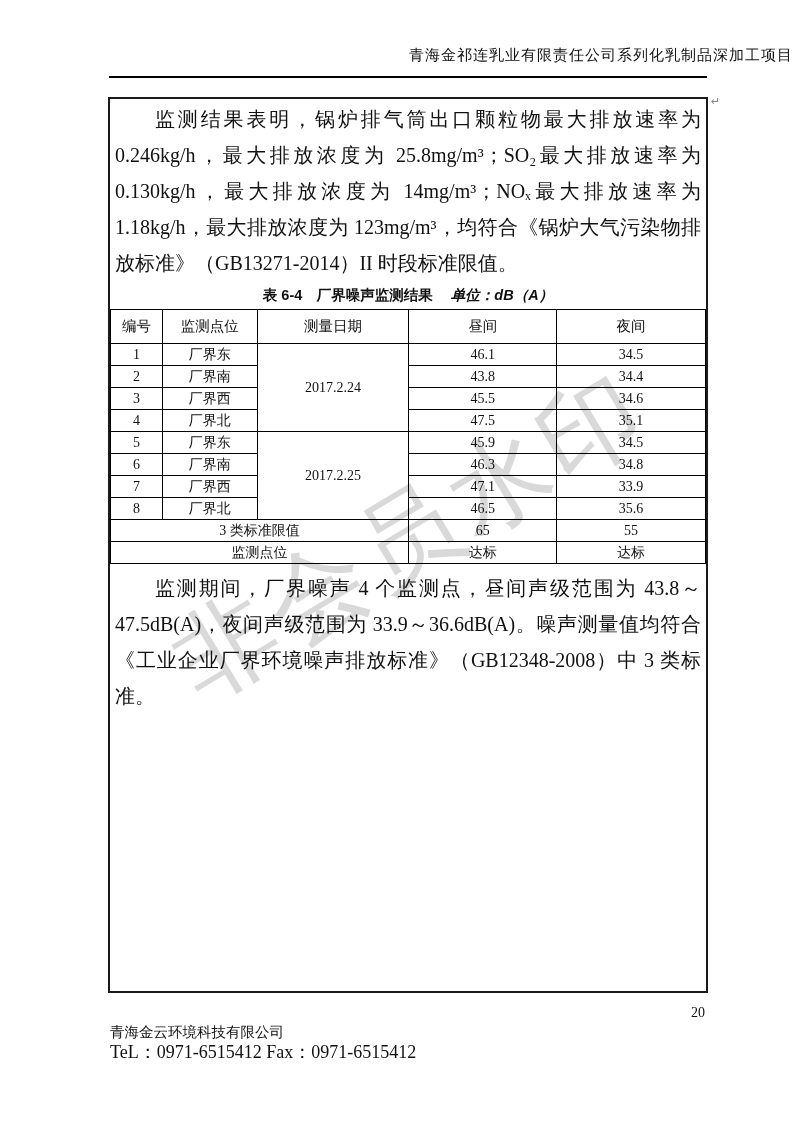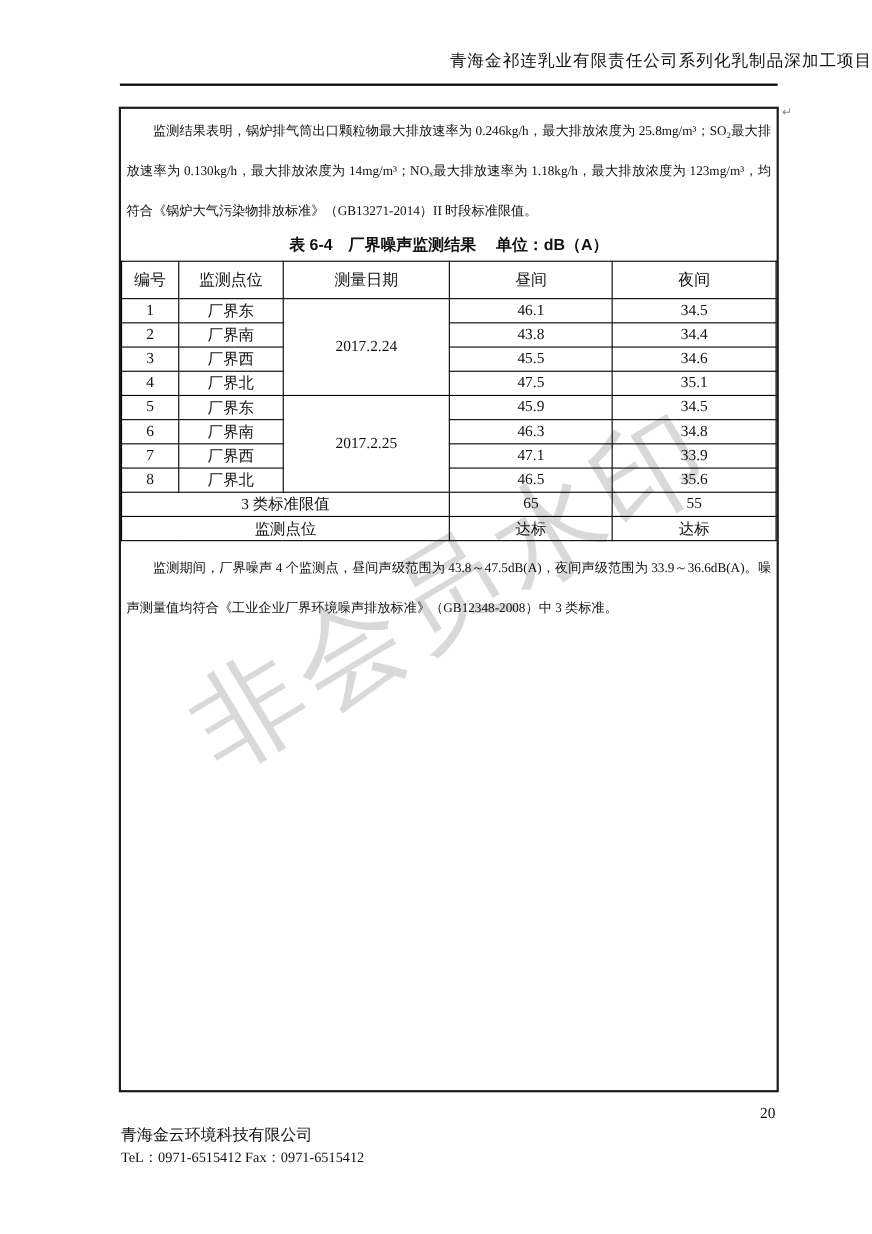--- a/index.html
+++ b/index.html
@@ -44,21 +44,21 @@
   .content-box {
     position: absolute;
     left: 108px; top: 97px;
     width: 600px; height: 896px;
     border: 2px solid #1a1a1a;
     z-index: 1;
     background: transparent;
   }
 
   .body-para {
-    font-size: 12px;
+    font-size: 20px;
     line-height: 36px;
     text-align: justify;
     text-indent: 2em;
     padding: 0 5px;
   }
   .para-boiler { padding-top: 2px; }
 
   .section-heading {
     font-family: "Liberation Sans", "DejaVu Sans", sans-serif;
     font-weight: bold;
@@ -78,21 +78,21 @@
   }
 
   .table-caption {
     text-align: center;
     font-weight: bold;
     font-size: 14.5px;
     line-height: 22px;
     margin: 3px 0 3px 0;
     font-family: "Liberation Sans", "DejaVu Sans", sans-serif;
   }
-  .table-caption .caption-unit { margin-left: 18px; }
+  .table-caption .caption-unit { margin-left: 18px; font-style: italic; }
 
   table.noise-table {
     width: 100%;
     border-collapse: collapse;
     table-layout: fixed;
     text-align: center;
     border-radius: 10px;
   }
   table.noise-table td {
     border: 1px solid #000;
@@ -109,21 +109,21 @@
 
   
   .page-number {
     position: absolute; right: 88px; top: 1005px;
     font-size: 14px; z-index: 2;
   }
   .footer {
     position: absolute; left: 110px; top: 1022px; z-index: 2;
     font-size: 14.5px; line-height: 20px;
   }
-  .footer-contact { font-size: 13px; }
+  .footer-contact { font-size: 18px; }
 </style>
 </head>
 <body>
 
 <div class="watermark">非会员水印</div>
 
 <div class="doc-header">
   <span class="doc-header-title">青海金祁连乳业有限责任公司系列化乳制品深加工项目</span>
 </div>
 <div class="header-rule"></div>

